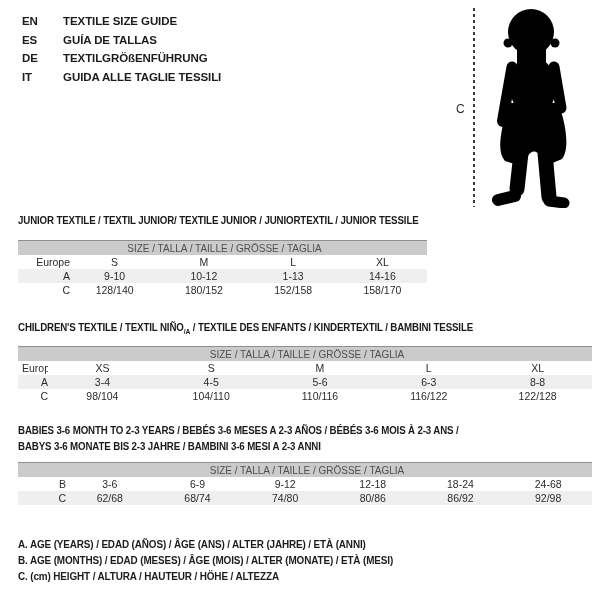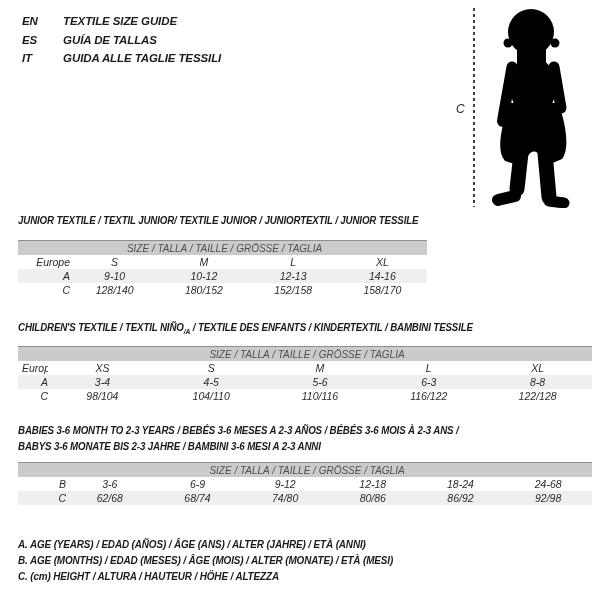--- a/index.html
+++ b/index.html
@@ -1,18 +1,18 @@
 <!DOCTYPE html>
 <html><head>
 <meta charset="utf-8">
 <style>
   html,body{margin:0;padding:0;background:#ffffff;}
   .canvas{
     position:relative;width:600px;height:600px;background:#ffffff;overflow:hidden;
-    font-family:"Liberation Sans", sans-serif;color:#1c1c1c;font-style:italic;
+    font-family:"Liberation Sans", sans-serif;color:#1c1c1c;
   }
   
   .lang-block{position:absolute;left:22px;top:12px;font-weight:bold;font-size:11.5px;line-height:18.5px;letter-spacing:-0.1px;}
   .lang-row{white-space:nowrap;}
   .lang-code{display:inline-block;width:38px;}
   
   .height-line{
     position:absolute;left:473px;top:8px;width:2px;height:199px;
     background:repeating-linear-gradient(to bottom,#3c3c3c 0 3px,transparent 3px 6px);
   }
@@ -51,20 +51,24 @@
 <div class="canvas">
 
   <div class="lang-block">
     <div class="lang-row">
       <span class="lang-code">EN</span>
       <span>TEXTILE SIZE GUIDE</span>
     </div>
     <div class="lang-row">
       <span class="lang-code">ES</span>
       <span>GUÍA DE TALLAS</span>
+    </div>
+    <div class="lang-row">
+      <span class="lang-code">DE</span>
+      <span>TEXTILGRÖßENFÜHRUNG</span>
     </div>
     <div class="lang-row">
       <span class="lang-code">IT</span>
       <span>GUIDA ALLE TAGLIE TESSILI</span>
     </div>
   </div>
 
   <div class="height-line"></div>
   <div class="figure-label">C</div>
   <svg class="baby-svg" width="107" height="203" viewBox="0 0 107 203" aria-hidden="true">
@@ -102,21 +106,21 @@
       <td class="lab">Europe</td>
       <td>S</td>
       <td>M</td>
       <td>L</td>
       <td>XL</td>
     </tr>
     <tr class="stripe">
       <td class="lab">A</td>
       <td>9-10</td>
       <td>10-12</td>
-      <td>12-13</td>
+      <td>1-13</td>
       <td>14-16</td>
     </tr>
     <tr>
       <td class="lab">C</td>
       <td>128/140</td>
       <td>180/152</td>
       <td>152/158</td>
       <td>158/170</td>
     </tr>
   </tbody>

